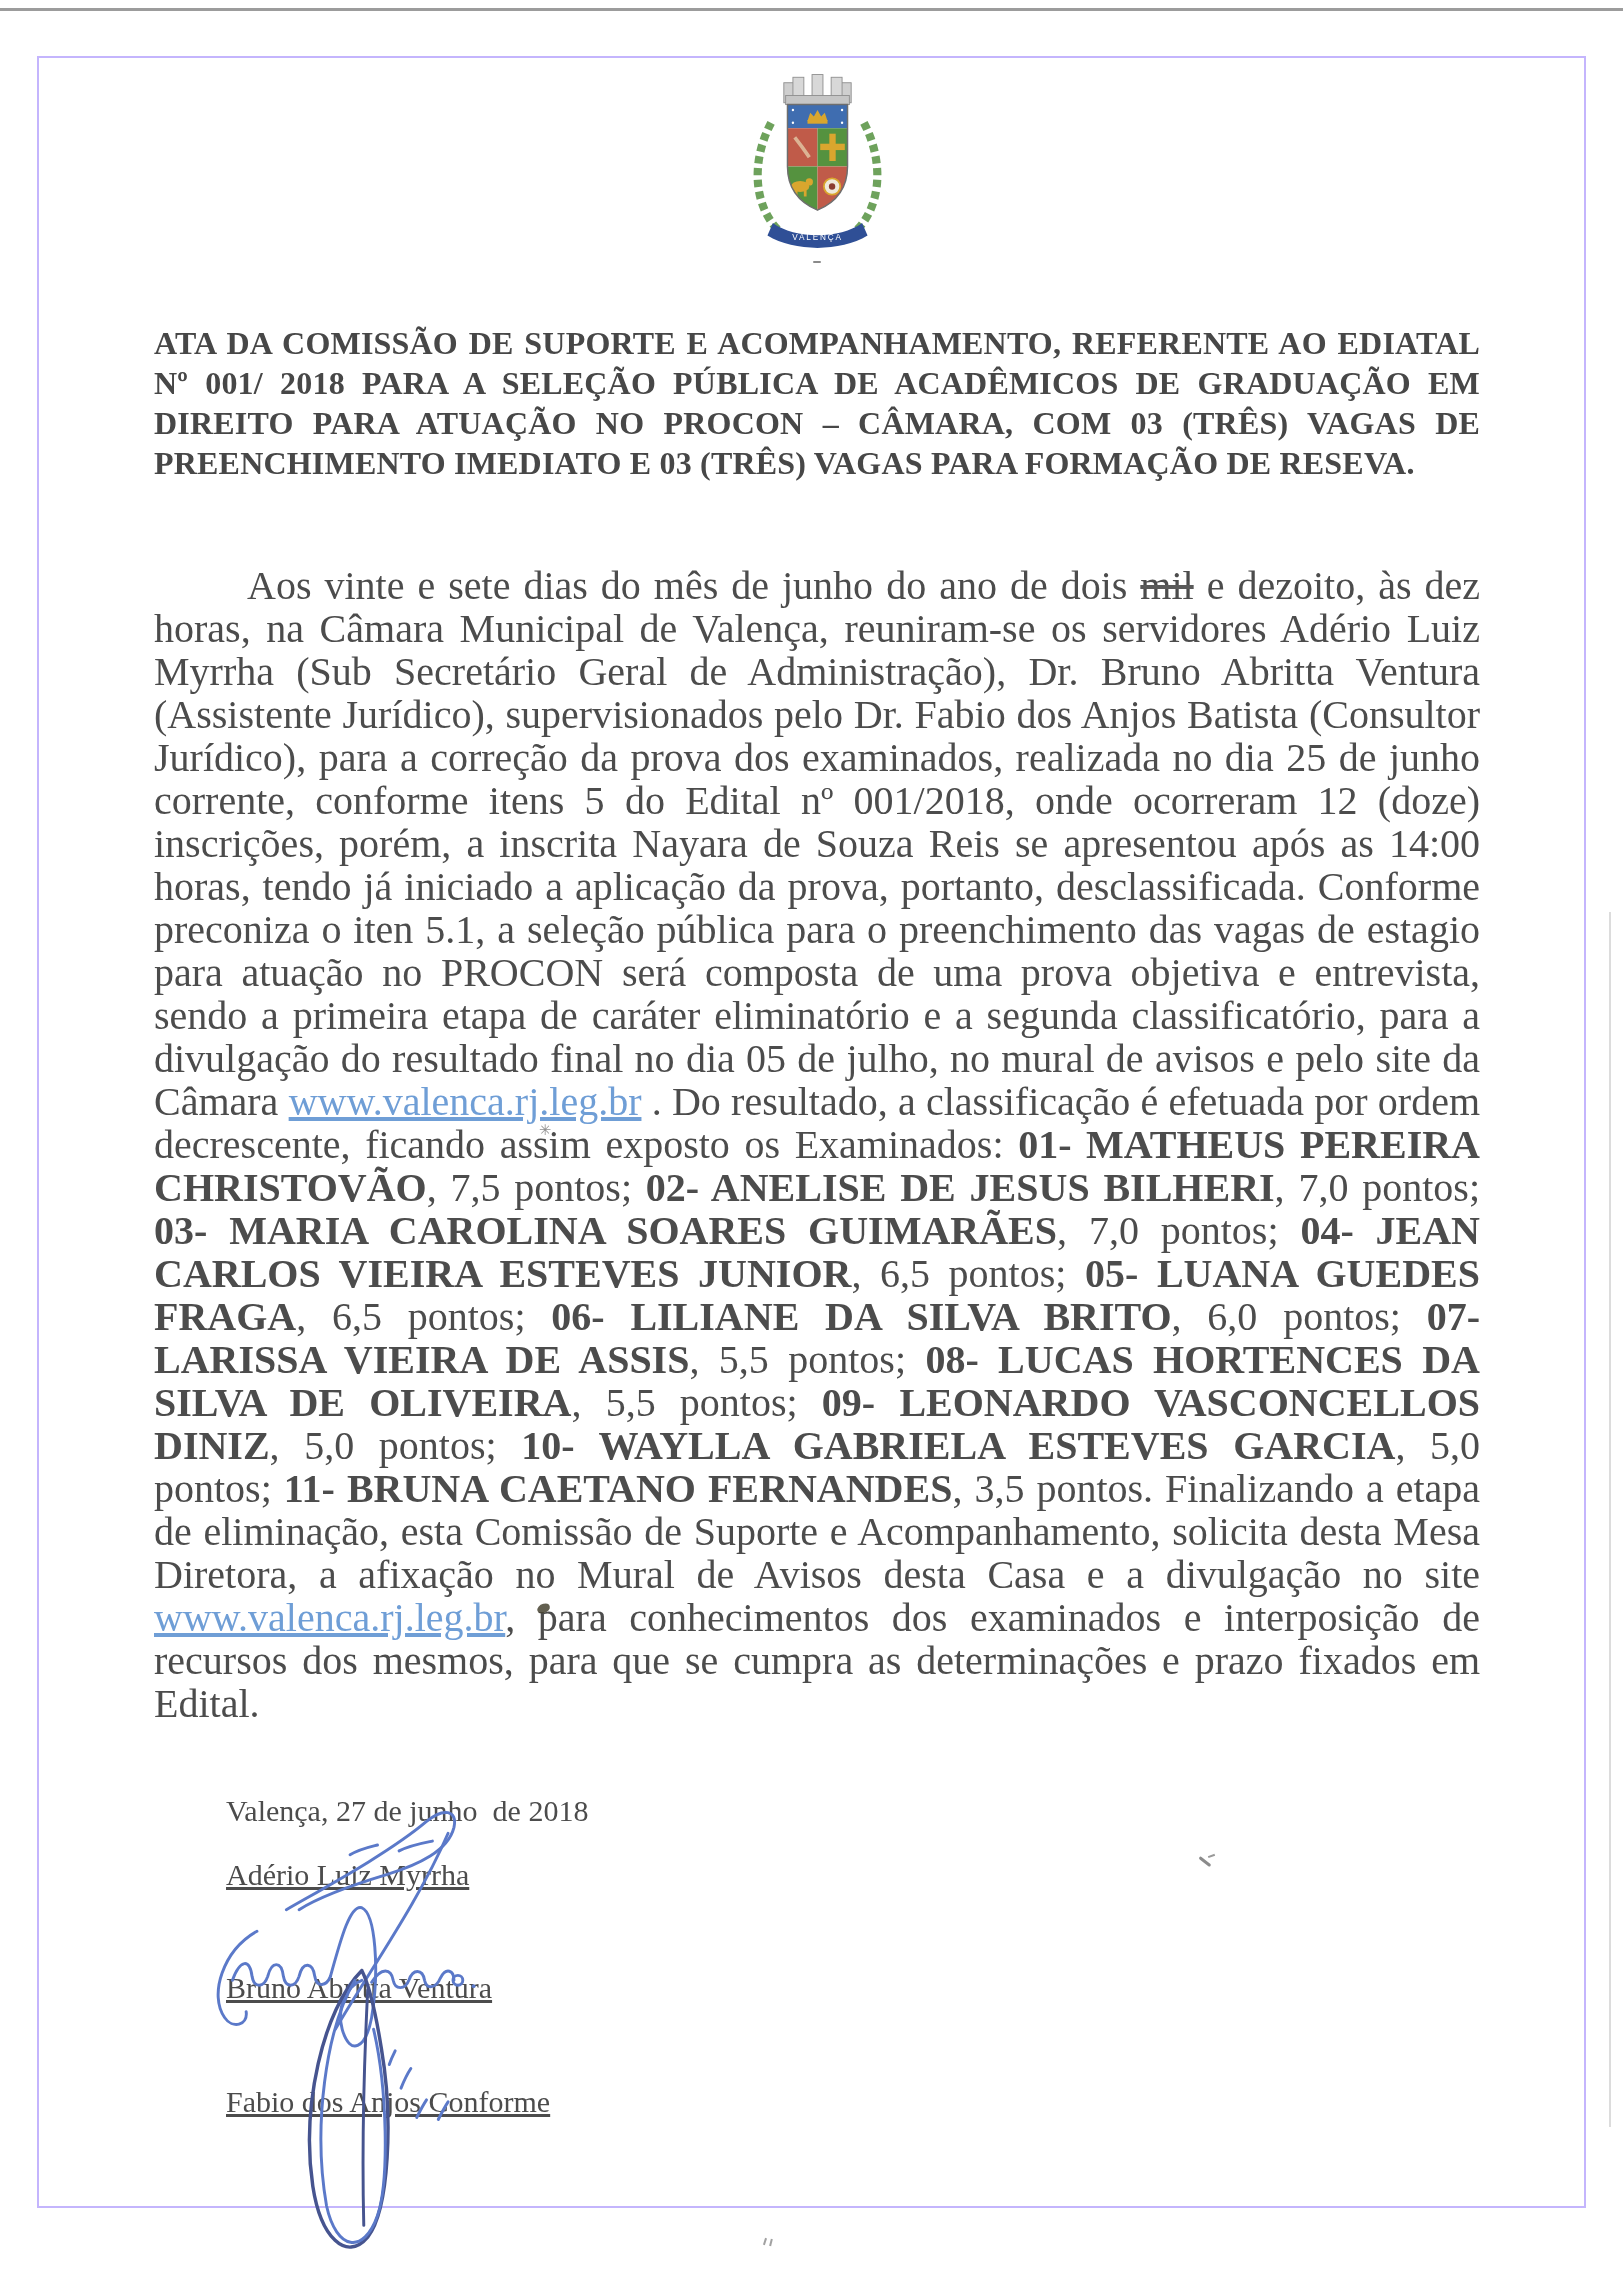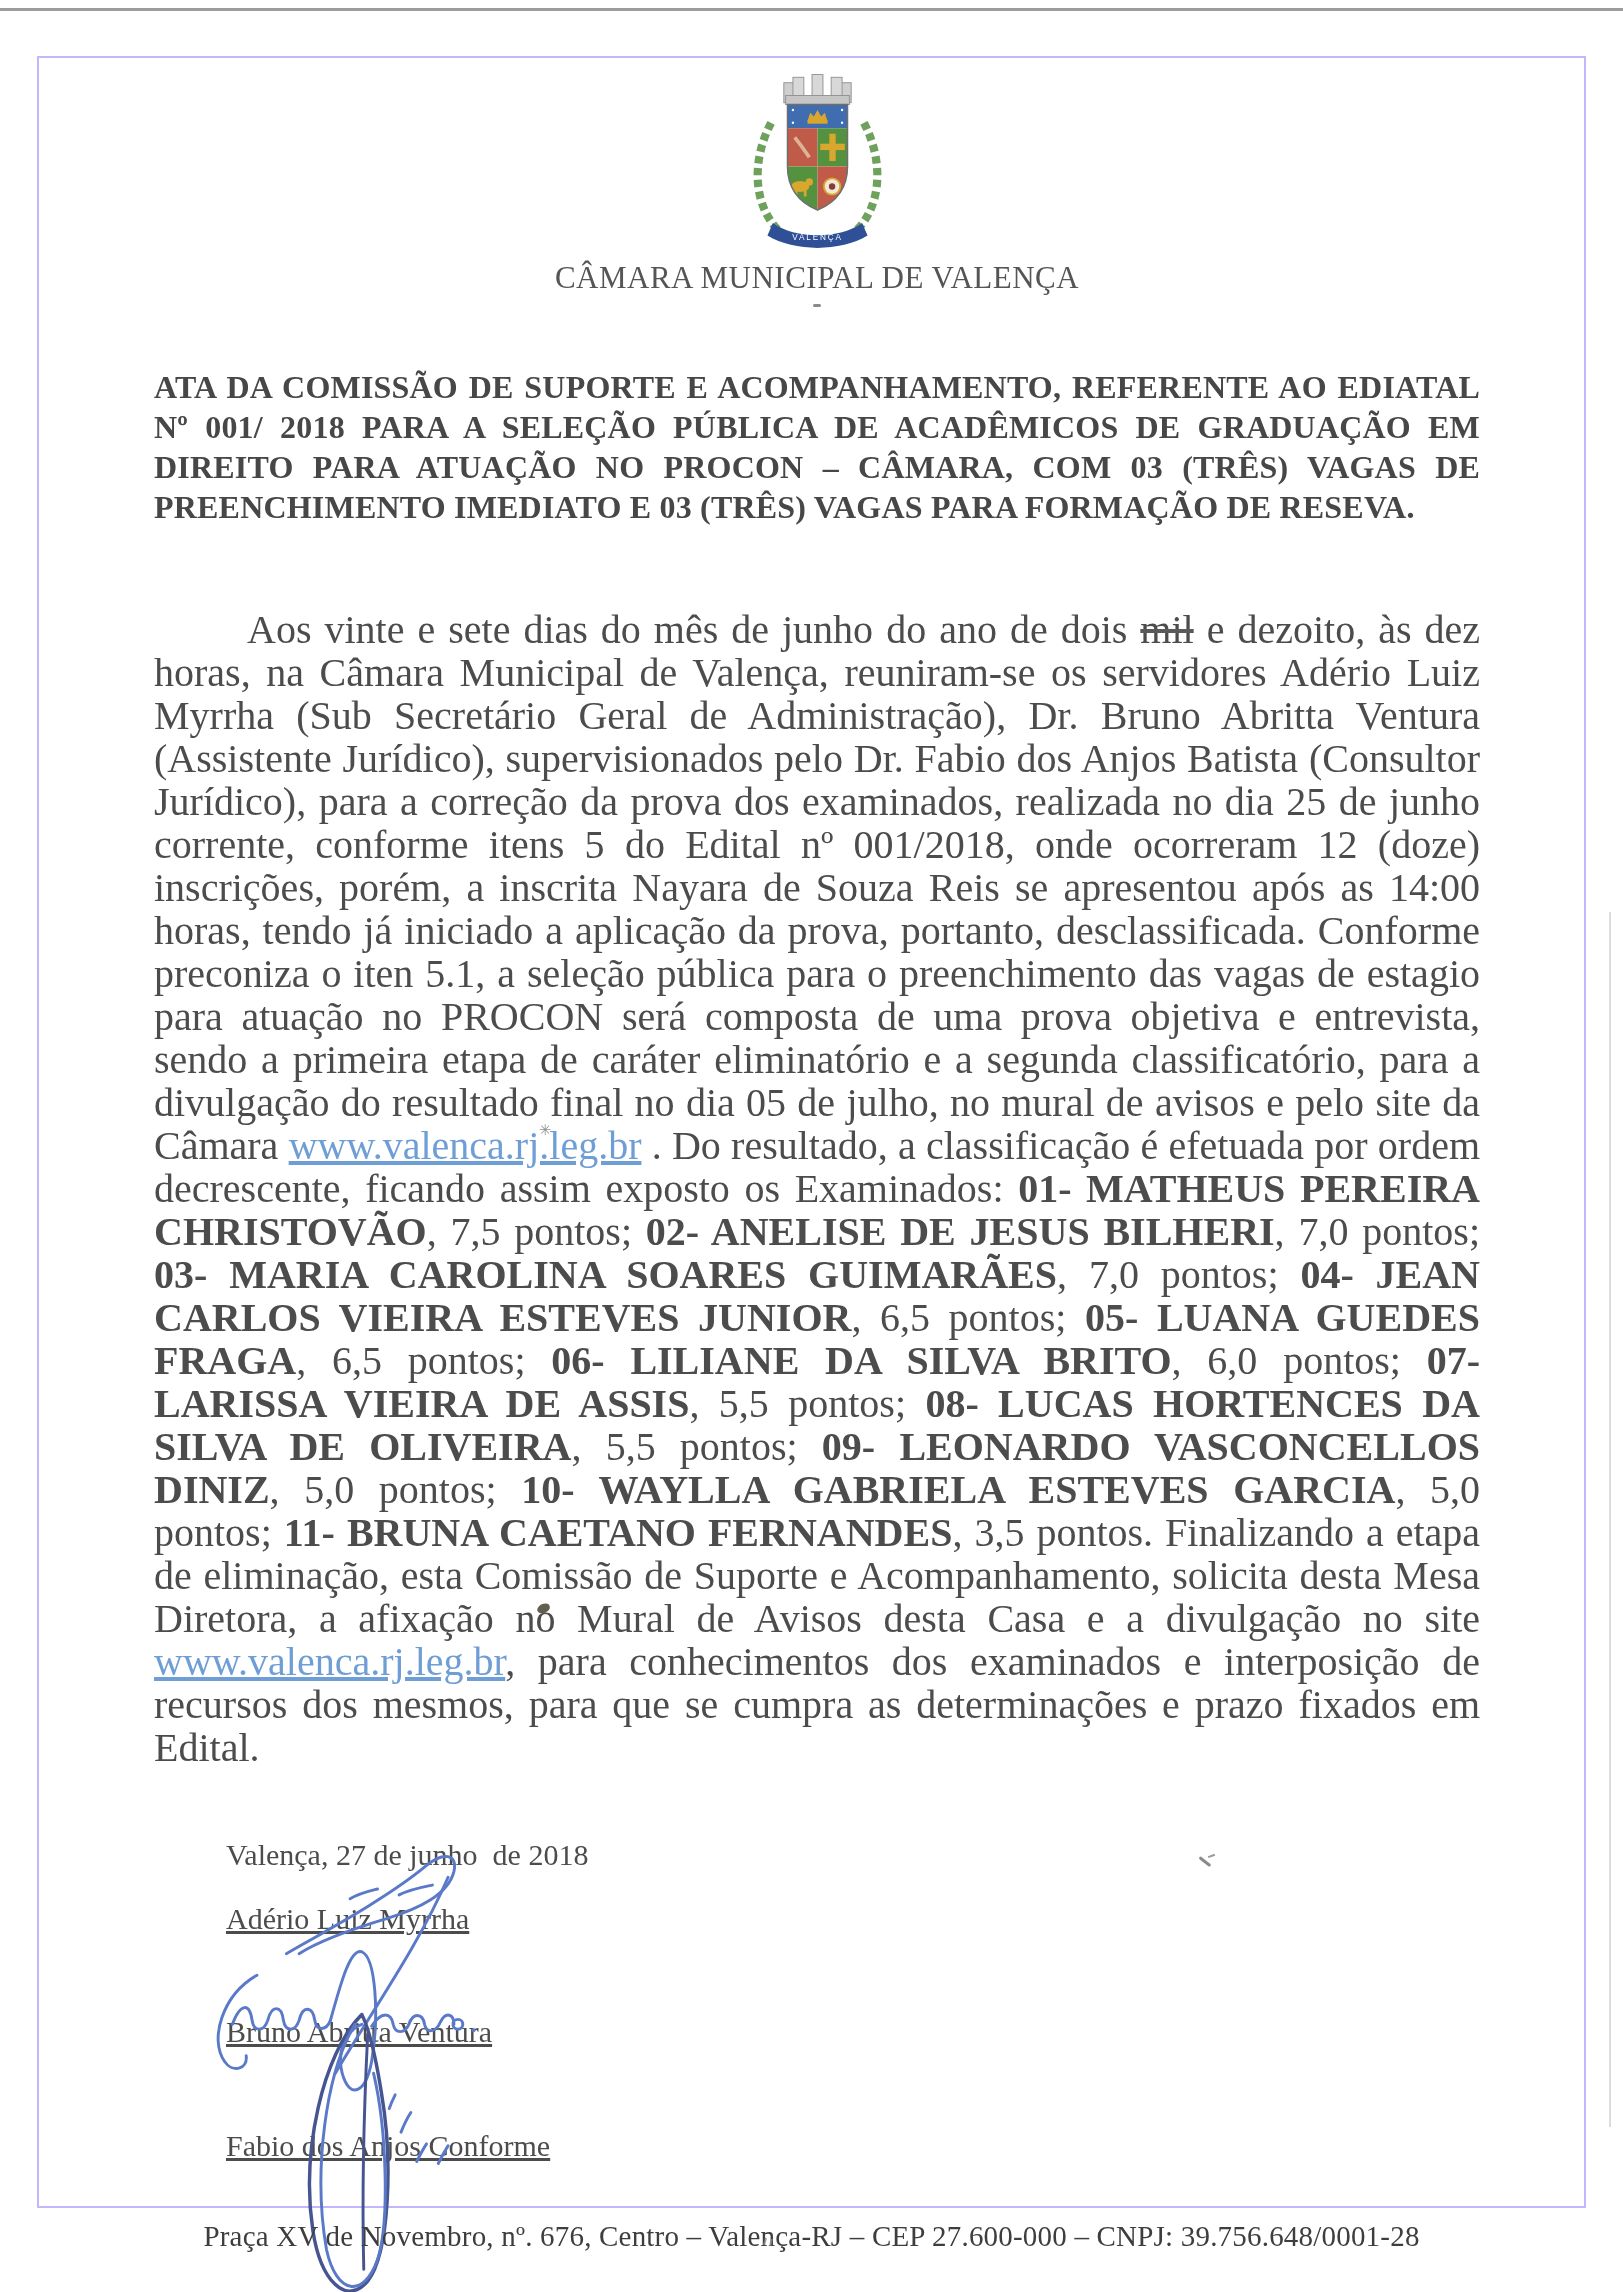--- a/index.html
+++ b/index.html
@@ -118,21 +118,20 @@
         </g>
         <path d="M52 38 h66 v68 q0 34 -33 48 q-33 -14 -33 -48 Z" fill="none" stroke="#6e6e6e" stroke-width="1.6"></path>
 
         <g>
           <path d="M36 168 C 60 186, 110 186, 134 168 L 140 182 C 110 200, 60 200, 30 182 Z" fill="var(--ribbon-blue,#2f4f96)"></path>
           <text x="85" y="187" text-anchor="middle" font-size="9" letter-spacing="2" fill="#ffffff" font-family="Liberation Sans, sans-serif">VALENÇA</text>
         </g>
       </svg>
     </div>
 
-    <div class="org-name">CÂMARA MUNICIPAL DE VALENÇA</div>
     <div class="sub-dash"></div>
 
     <p class="doc-title">ATA DA COMISSÃO DE SUPORTE E ACOMPANHAMENTO, REFERENTE AO EDIATAL Nº 001/ 2018 PARA A SELEÇÃO PÚBLICA DE ACADÊMICOS DE GRADUAÇÃO EM DIREITO PARA ATUAÇÃO NO PROCON – CÂMARA, COM 03 (TRÊS) VAGAS DE PREENCHIMENTO IMEDIATO E 03 (TRÊS) VAGAS PARA FORMAÇÃO DE RESEVA.</p>
 
     <p class="doc-body"><span class="seg-normal">Aos vinte e sete dias do mês de junho do ano de dois </span><span class="seg-strike">mil</span><span class="seg-normal"> e dezoito, às dez horas, na Câmara Municipal de Valença, reuniram-se os servidores Adério Luiz Myrrha (Sub Secretário Geral de Administração), Dr. Bruno Abritta Ventura (Assistente Jurídico), supervisionados pelo Dr. Fabio dos Anjos Batista (Consultor Jurídico), para a correção da prova dos examinados, realizada no dia 25 de junho corrente, conforme itens 5 do Edital nº 001/2018, onde ocorreram 12 (doze) inscrições, porém, a inscrita Nayara de Souza Reis se apresentou após as 14:00 horas, tendo já iniciado a aplicação da prova, portanto, desclassificada. Conforme preconiza o iten 5.1, a seleção pública para o preenchimento das vagas de estagio para atuação no PROCON será composta de uma prova objetiva e entrevista, sendo a primeira etapa de caráter eliminatório e a segunda classificatório, para a divulgação do resultado final no dia 05 de julho, no mural de avisos e pelo site da Câmara </span><span class="seg-link">www.valenca.rj.leg.br</span><span class="seg-normal"> . Do resultado, a classificação é efetuada por ordem decrescente, ficando assim exposto os Examinados: </span><span class="seg-bold">01- MATHEUS PEREIRA CHRISTOVÃO</span><span class="seg-normal">, 7,5 pontos; </span><span class="seg-bold">02- ANELISE DE JESUS BILHERI</span><span class="seg-normal">, 7,0 pontos; </span><span class="seg-bold">03- MARIA CAROLINA SOARES GUIMARÃES</span><span class="seg-normal">, 7,0 pontos; </span><span class="seg-bold">04- JEAN CARLOS VIEIRA ESTEVES JUNIOR</span><span class="seg-normal">, 6,5 pontos; </span><span class="seg-bold">05- LUANA GUEDES FRAGA</span><span class="seg-normal">, 6,5 pontos; </span><span class="seg-bold">06- LILIANE DA SILVA BRITO</span><span class="seg-normal">, 6,0 pontos; </span><span class="seg-bold">07- LARISSA VIEIRA DE ASSIS</span><span class="seg-normal">, 5,5 pontos; </span><span class="seg-bold">08- LUCAS HORTENCES DA SILVA DE OLIVEIRA</span><span class="seg-normal">, 5,5 pontos; </span><span class="seg-bold">09- LEONARDO VASCONCELLOS DINIZ</span><span class="seg-normal">, 5,0 pontos; </span><span class="seg-bold">10- WAYLLA GABRIELA ESTEVES GARCIA</span><span class="seg-normal">, 5,0 pontos; </span><span class="seg-bold">11- BRUNA CAETANO FERNANDES</span><span class="seg-normal">, 3,5 pontos. Finalizando a etapa de eliminação, esta Comissão de Suporte e Acompanhamento, solicita desta Mesa Diretora, a afixação no Mural de Avisos desta Casa e a divulgação no site </span><span class="seg-link">www.valenca.rj.leg.br</span><span class="seg-normal">, para conhecimentos dos examinados e interposição de recursos dos mesmos, para que se cumpra as determinações e prazo fixados em Edital.</span></p>
 
     <div class="closing">
       <div class="date-line">Valença, 27 de junho  de 2018</div>
       <div class="sig-name sig-1">Adério Luiz Myrrha</div>
       <div class="sig-name sig-2">Bruno Abritta Ventura</div>
@@ -162,21 +161,20 @@
           <path class="stroke-navy" stroke-width="3" d="M218 200 C 214 280, 212 360, 214 440"></path>
           <path class="stroke-blue" stroke-width="3" d="M252 300 C 256 290, 258 286, 262 280"></path>
           <path class="stroke-blue" stroke-width="3" d="M268 330 C 272 322, 274 318, 278 312"></path>
           <path class="stroke-blue" stroke-width="3" d="M290 332 C 294 324, 296 320, 300 314"></path>
           <path class="stroke-blue" stroke-width="3" d="M240 276 C 242 270, 244 266, 246 262"></path>
         </g>
       </svg>
     </div>
   </div>
 
-  <div class="footer">Praça XV de Novembro, nº. 676, Centro – Valença-RJ – CEP 27.600-000 – CNPJ: 39.756.648/0001-28</div>
 </div>
 
 <div class="speck speck-olive"></div>
 <div class="speck speck-aster">✳</div>
 <div class="speck speck-pencil"></div>
 <div class="speck speck-pencil2"></div>
 <div class="tick tick-a"></div>
 <div class="tick tick-b"></div>
 
 

